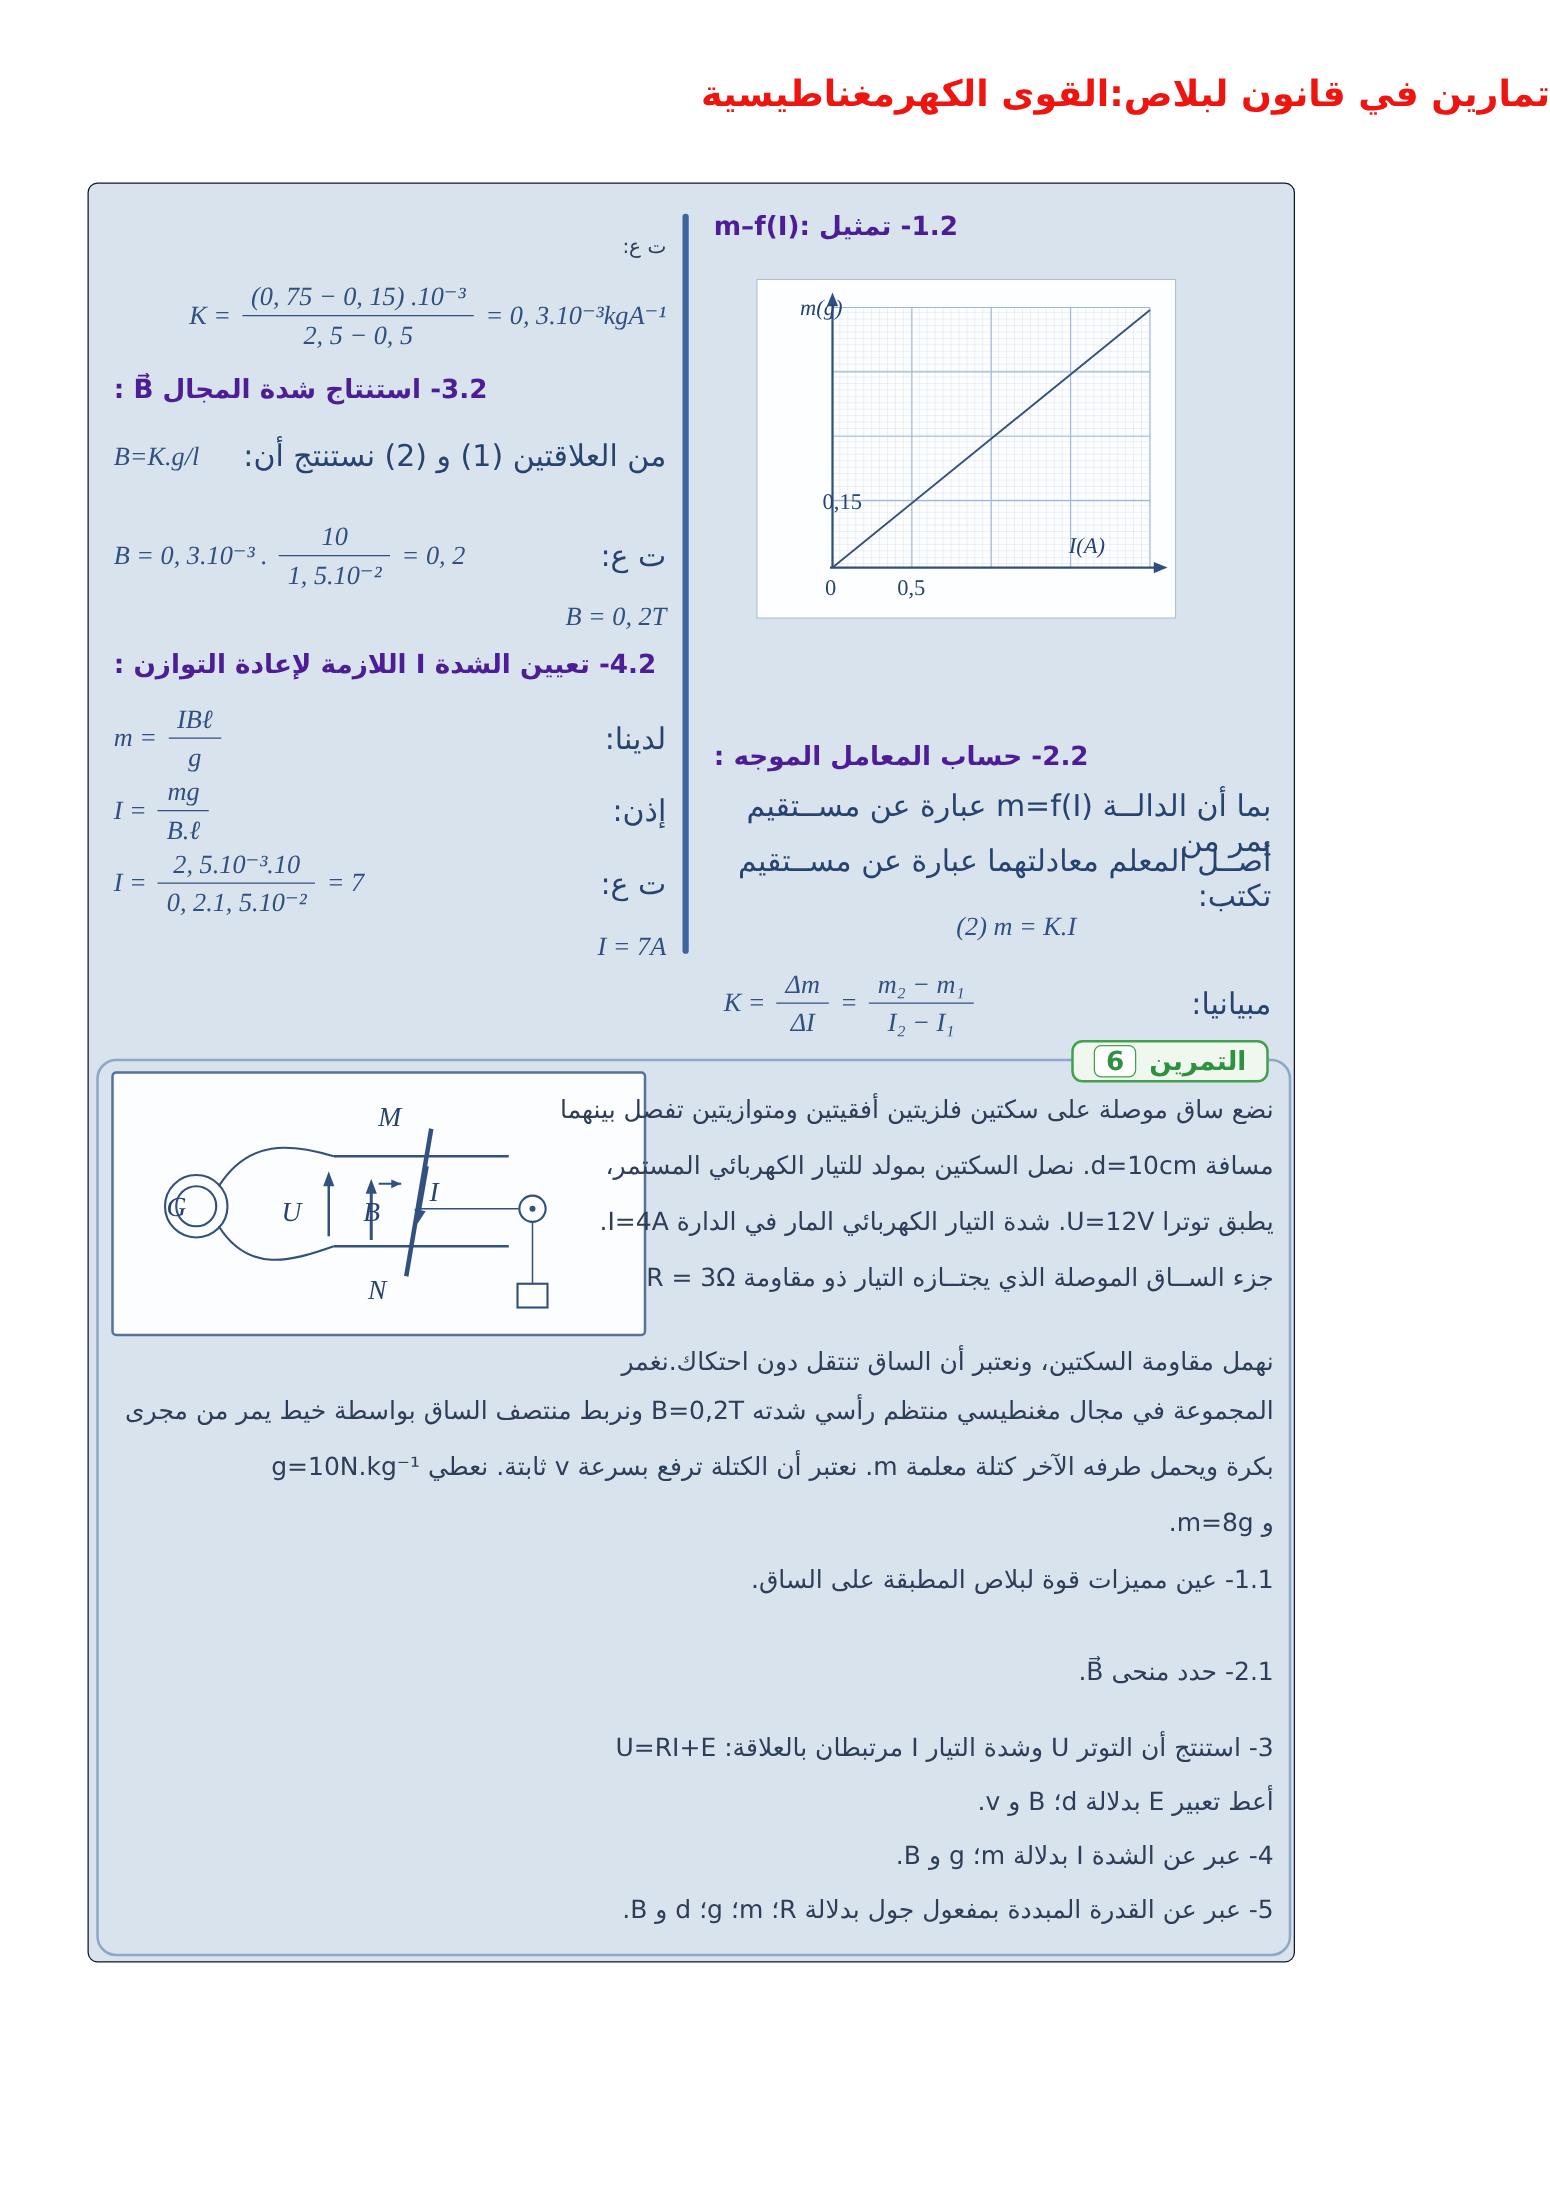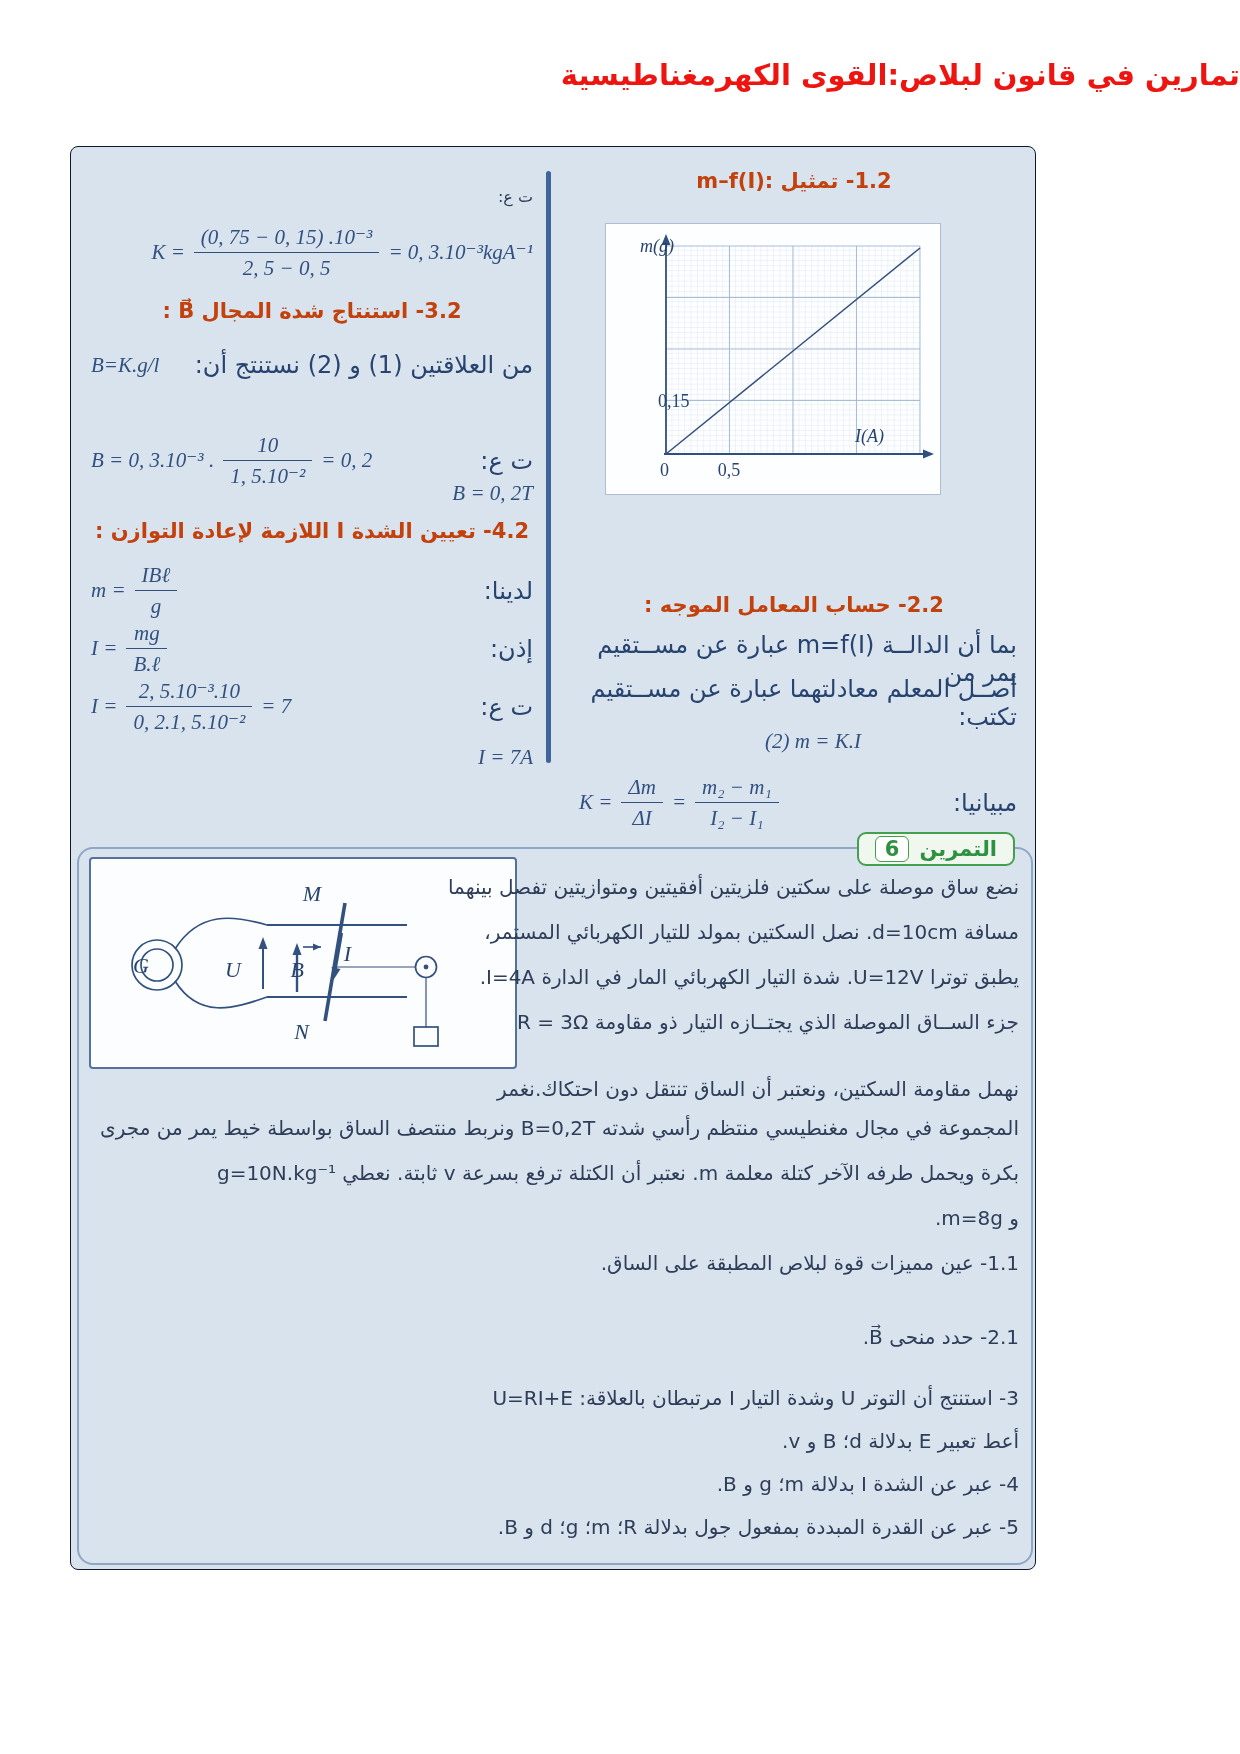--- a/index.html
+++ b/index.html
@@ -12,21 +12,21 @@
     font-size:29px;font-weight:bold;color:#ee1510;direction:rtl;
   }
   .panel{
     position:absolute;left:70px;top:146px;width:964px;height:1422px;
     background:#d9e3ee;border:1px solid #0f172a;border-radius:8px;direction:rtl;
   }
   
   .col-left{position:absolute;left:10px;top:0;width:458px;height:660px;direction:rtl;}
   .col-right{position:absolute;right:4px;top:0;width:470px;height:700px;direction:rtl;}
   .divider{position:absolute;left:475px;top:24px;width:5px;height:592px;background:#3f649b;border-radius:3px;}
-  .sec-h{font-weight:bold;color:#c2410c;font-size:21px;direction:rtl;text-align:center;}
+  .sec-h{font-weight:bold;color:#4c1d95;font-size:21px;direction:rtl;text-align:left;}
   .lbl{color:#27436f;font-size:24px;}
   .row{position:absolute;left:10px;right:6px;display:flex;justify-content:space-between;align-items:center;direction:ltr;}
   .abs{position:absolute;right:6px;left:10px;}
   .eq{display:inline-flex;align-items:center;gap:9px;direction:ltr;
       font-family:"Liberation Serif","DejaVu Serif",serif;font-style:italic;
       color:#31507f;font-size:21px;white-space:nowrap;}
   .frac{display:inline-block;text-align:center;vertical-align:middle;line-height:1.15;}
   .frac .num{display:block;padding:0 7px 3px;border-bottom:1.6px solid #31507f;}
   .frac .den{display:block;padding:3px 7px 0;}
   .eq-left{justify-content:flex-start;}
@@ -71,21 +71,21 @@
       </span>
     </div>
 
     <div class="abs sec-h" style="top:152px;">3.2- استنتاج شدة المجال B⃗ :</div>
 
     <div class="row" style="top:204px;">
       <span class="eq">B=K.g/l</span>
       <span class="lbl" dir="rtl">من العلاقتين (1) و (2)  نستنتج أن:</span>
     </div>
 
-    <div class="row" style="top:286px;">
+    <div class="row" style="top:270px;">
       <span class="eq">
         <span>B = 0, 3.10⁻³ .</span>
         <span class="frac">
           <span class="num">10</span>
           <span class="den">1, 5.10⁻²</span>
         </span>
         <span>= 0, 2</span>
       </span>
       <span class="lbl" dir="rtl">ت ع:</span>
     </div>

